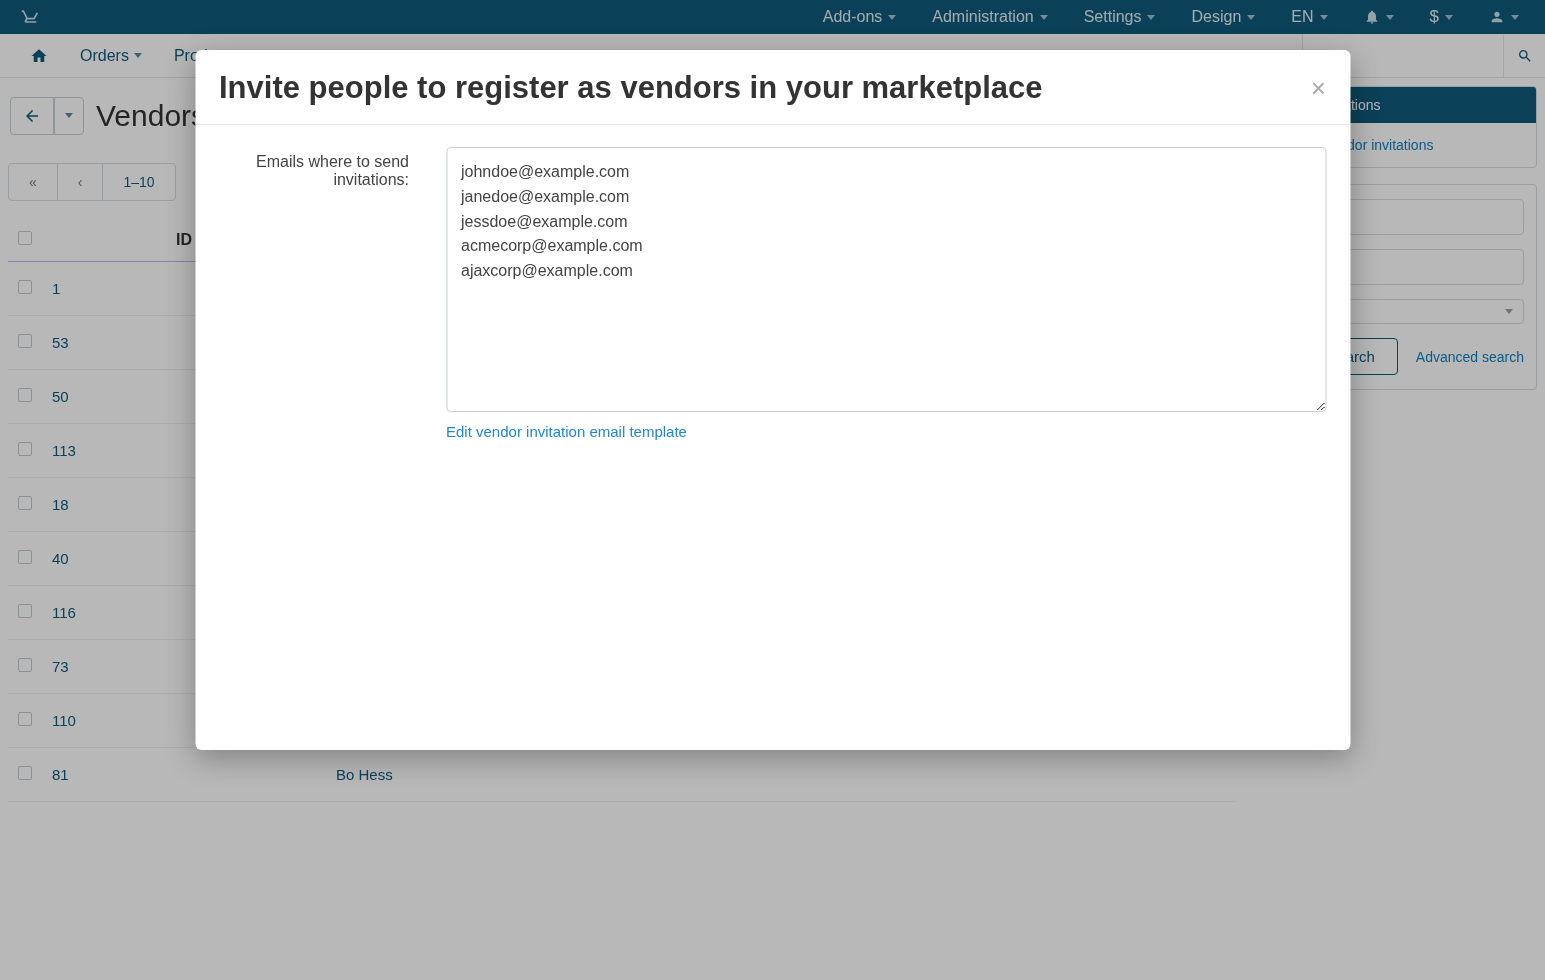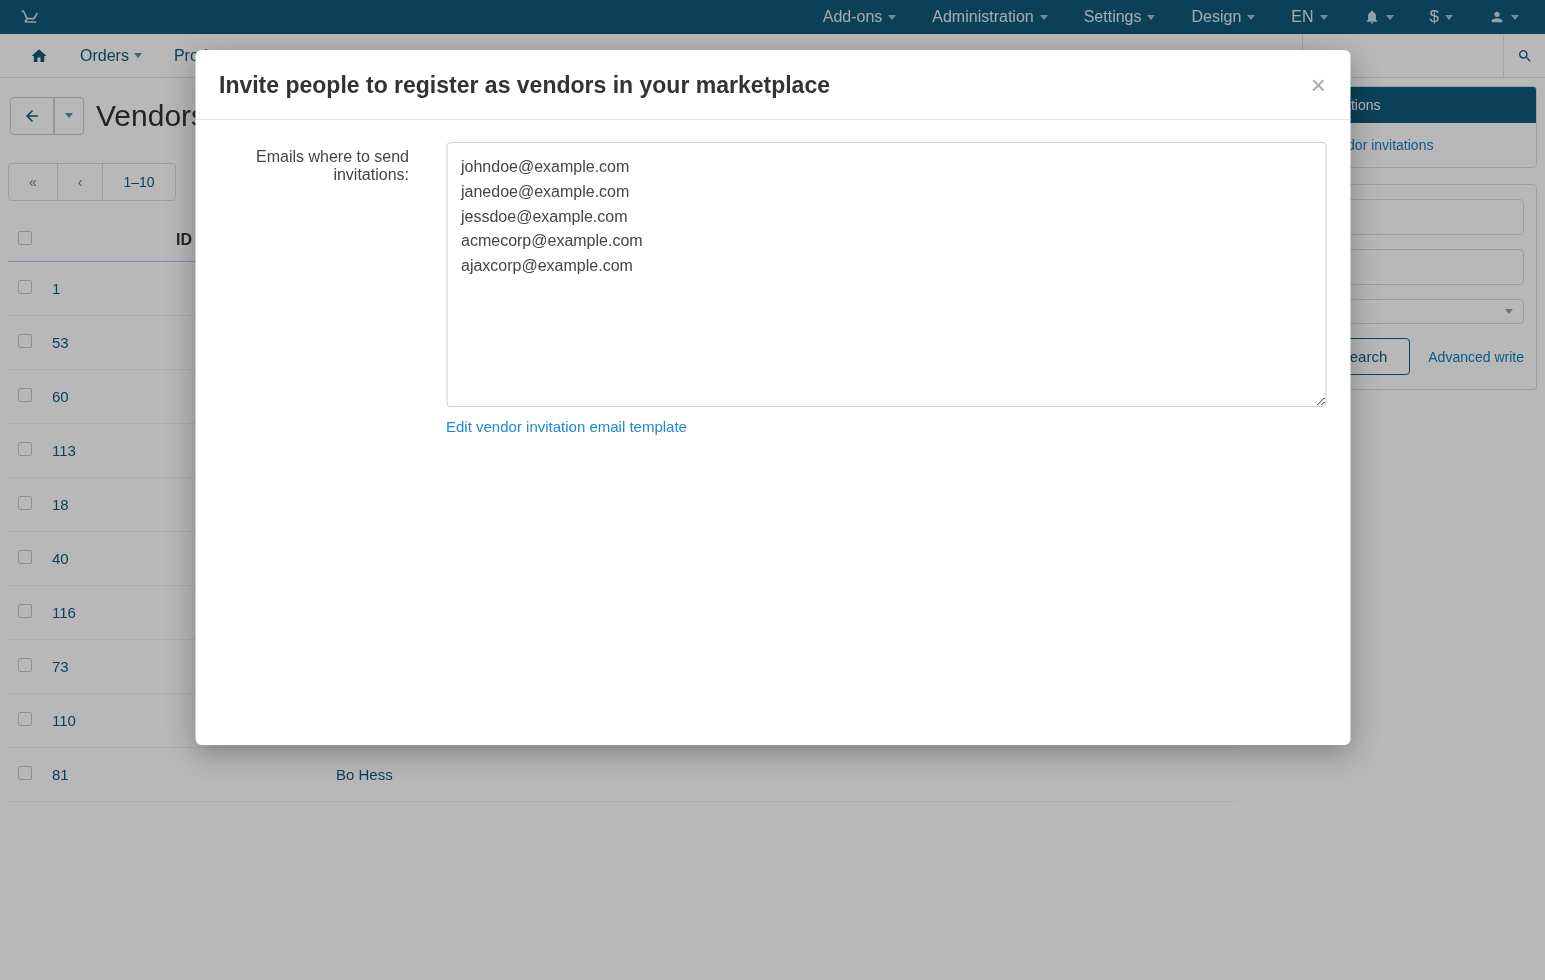--- a/index.html
+++ b/index.html
@@ -61,21 +61,21 @@
   .side-card-body { padding:14px 12px; }
   .side-link { color:#0f7fbf; cursor:pointer; }
   .side-input { width:100%; border:1px solid #d6dde2; border-radius:4px; padding:9px 10px; margin-bottom:14px; font-size:14px; }
   .side-select { width:100%; border:1px solid #d6dde2; border-radius:4px; padding:9px 10px; font-size:14px; display:flex; justify-content:space-between; align-items:center; color:#555; cursor:pointer; margin-bottom:14px; }
   .side-actions { display:flex; justify-content:flex-end; gap:18px; align-items:center; }
 
   
   .modal-backdrop { position:absolute; inset:0; background:rgba(0,0,0,0.28); z-index:50; }
   .modal { position:absolute; z-index:60; top:50px; left:50%; transform:translateX(-50%); width:1155px; background:#fff; border-radius:6px; box-shadow:0 8px 30px rgba(0,0,0,0.3); display:flex; flex-direction:column; max-height: 880px; }
   .modal-header { padding:20px 24px 18px; border-bottom:1px solid #e5e5e5; display:flex; align-items:center; }
-  .modal-title { font-size:23px; font-weight:700; color:#333; }
+  .modal-title { font-size:31px; font-weight:700; color:#333; }
   .modal-close { margin-left:auto; font-size:26px; color:#aaa; cursor:pointer; background:none; border:none; }
   .modal-body { padding:22px 24px 10px; display:flex; flex:1; }
   .form-label { width:190px; text-align:right; color:#444; font-size:16px; padding-top:6px; }
   .form-field { flex:1;padding-left:37px; }
   .emails-textarea { width:100%; height:265px; resize:both; border:1px solid #c7d0d6; border-radius:4px; padding:12px 14px; font-family:inherit; font-size:16px; line-height:1.55; color:#444; outline:none; }
   .helper-text { color:#8a949c; font-size:15px; margin-top:14px; }
   .edit-template-link { color:#1e88d6; font-size:15px; margin-top:8px; display:inline-block; cursor:pointer; }
   .modal-footer { border-top:1px solid #e5e5e5; padding:16px 20px; display:flex; justify-content:flex-end; gap:12px; margin-top:auto; }
   .btn-default { background:#fff; border:1px solid #c7d0d6; color:#333; }
 
@@ -194,21 +194,21 @@
             <td>1</td>
             <td>Acme Corporation</td>
           </tr>
           <tr>
             <td class="checkbox-cell"><span class="chk"></span></td>
             <td>53</td>
             <td>Adelle L</td>
           </tr>
           <tr>
             <td class="checkbox-cell"><span class="chk"></span></td>
-            <td>60</td>
+            <td>50</td>
             <td>Alicia W</td>
           </tr>
           <tr>
             <td class="checkbox-cell"><span class="chk"></span></td>
             <td>113</td>
             <td>Alivia S</td>
           </tr>
           <tr>
             <td class="checkbox-cell"><span class="chk"></span></td>
             <td>18</td>
@@ -254,21 +254,21 @@
 
       <div class="side-card-body">
         <input class="side-input" type="text" style="">
         <input class="side-input" type="text" style="">
         <div class="side-select">
             <span></span>
             <span class="caret-down" style="border-top-color:#777;"></span>
           </div>
         <div class="side-actions">
           <button class="btn btn-outline-primary" style="padding:9px 22px;">Search</button>
-          <span class="side-link">Advanced write</span>
+          <span class="side-link">Advanced search</span>
         </div>
       </div>
     </div>
   </div>
 </div>
 
 <div class="modal-backdrop"></div>
 <div class="modal">
   <div class="modal-header">
     <div class="modal-title">Invite people to register as vendors in your marketplace</div>

